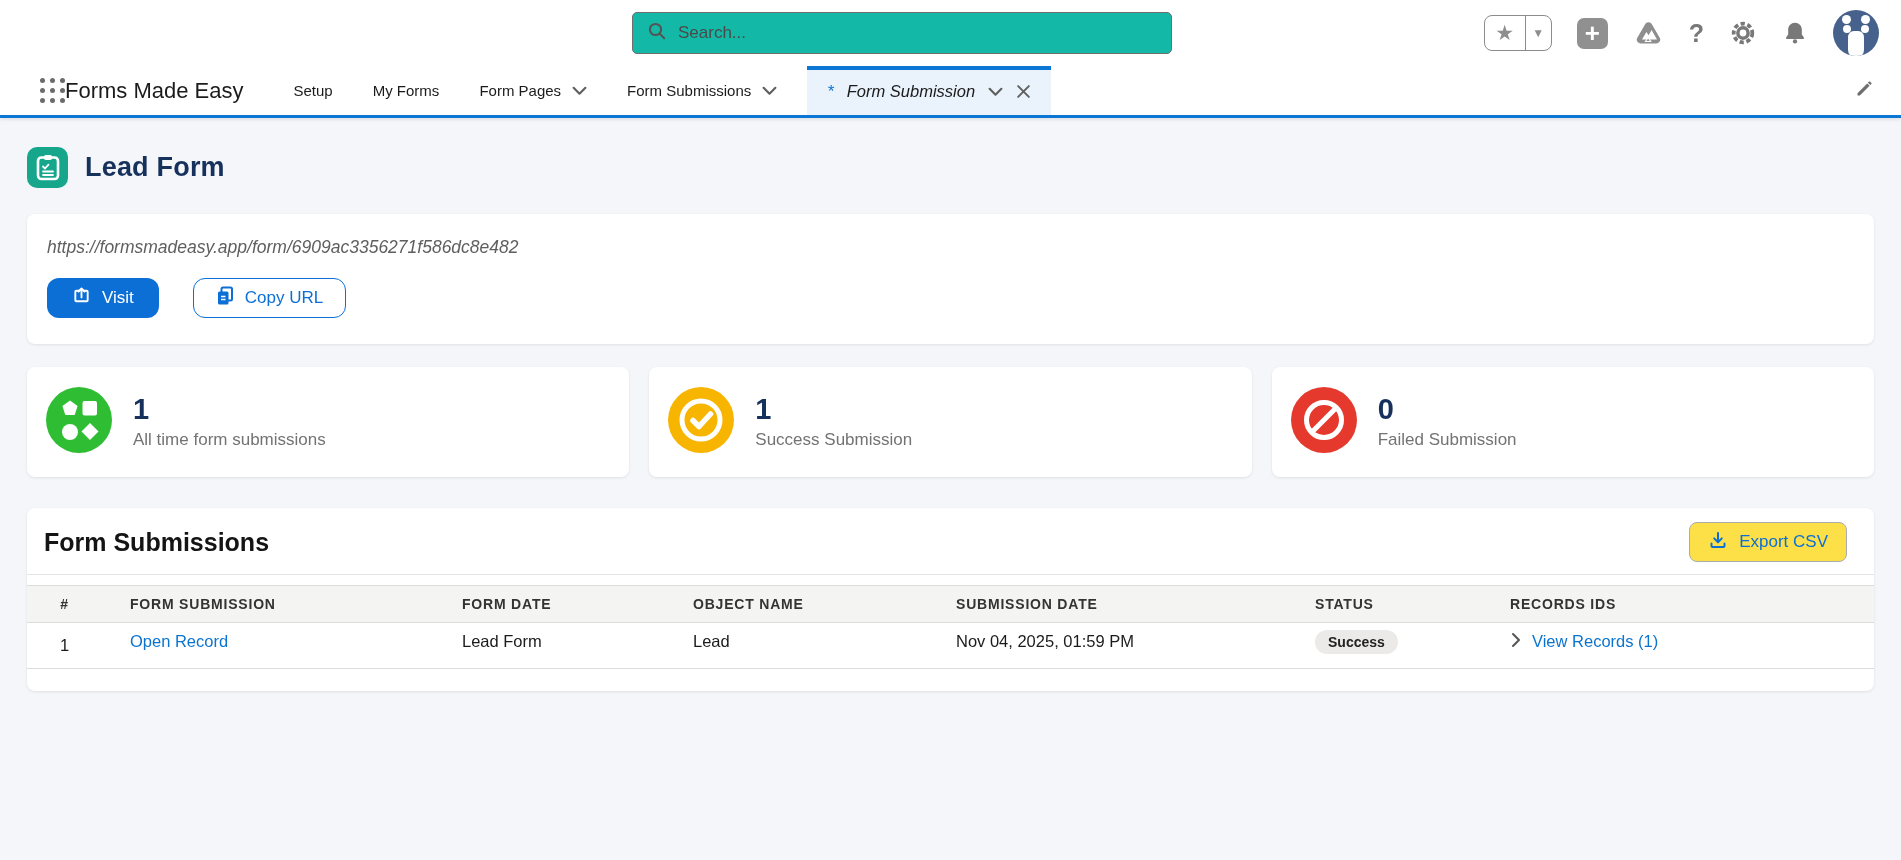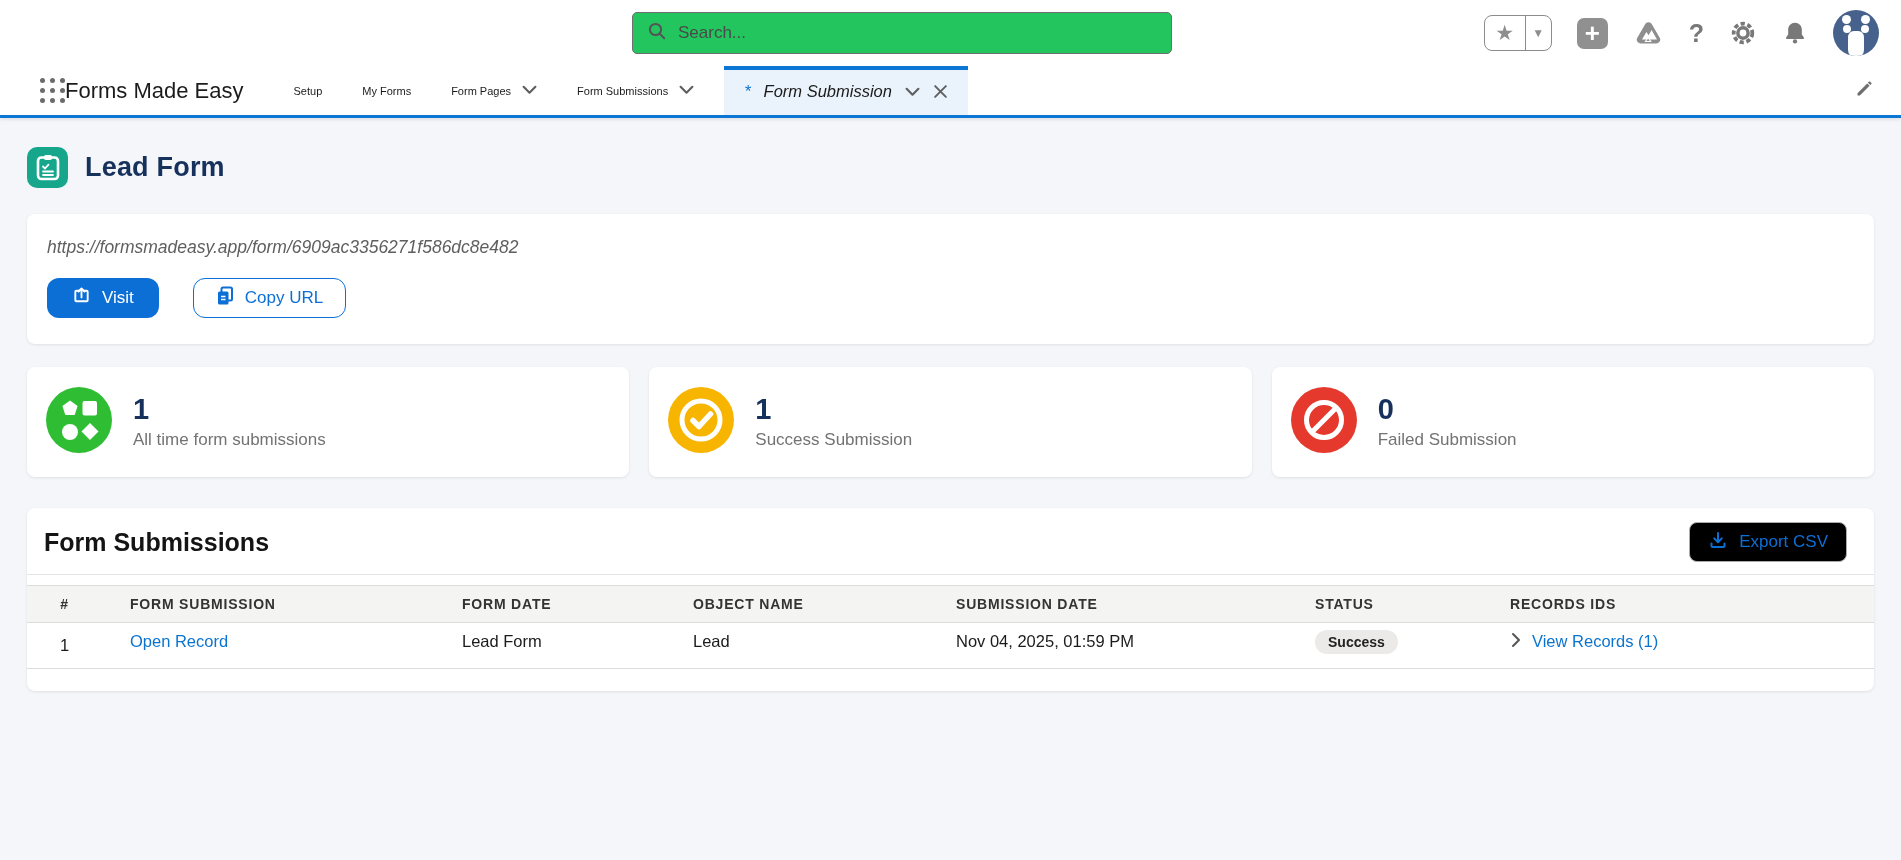--- a/index.html
+++ b/index.html
@@ -11,21 +11,21 @@
   
   .topbar { height:66px; background:#fff; position:relative; display:flex; align-items:center; }
   .logo { display:flex; align-items:center; gap:10px; margin-left:34px; }
   .logo-text-col { display:flex; flex-direction:column; }
   .logo-row1 { display:flex; align-items:baseline; gap:7px; }
   .brand { font-size:27px; font-weight:bold; color:#4273df; letter-spacing:0.2px; }
   .brand-suffix { font-size:20px; color:#2b2b2b; font-weight:400; letter-spacing:0.5px; }
   .tagline { font-size:10.5px; color:#9aa0a6; letter-spacing:2.6px; margin-top:2px; }
   .searchbox {
     position:absolute; left:632px; top:12px; width:540px; height:42px;
-    border:1px solid #6f6f6f; border-radius:5px; background:#22c55e;
+    border:1px solid #6f6f6f; border-radius:5px; background:#14b8a6;
     display:flex; align-items:center; gap:11px; padding:12px 14px;
   }
   .searchbox input { border:none; outline:none; flex:1; font-size:17px; font-family:"Liberation Sans",sans-serif; color:#333; background:transparent; }
   .searchbox input::placeholder { color:#4a4a4a; opacity:1; }
   .util-icons { margin-left:auto; display:flex; align-items:center; gap:25px; margin-right:22px; }
   .fav-split { display:flex; align-items:stretch; border:1px solid #8c8c8c; border-radius:8px; height:36px; overflow:hidden; background:#fff; }
   .fav-star { width:40px; display:flex; align-items:center; justify-content:center; font-size:21px; color:#8e8e8e; cursor:pointer; }
   .fav-caret { width:26px; display:flex; align-items:center; justify-content:center; font-size:12px; color:#8e8e8e; border-left:1px solid #8c8c8c; cursor:pointer; }
   .plus-btn { width:31px; height:31px; background:#909090; border-radius:7px; color:#fff; font-size:26px; font-weight:bold; display:flex; align-items:center; justify-content:center; line-height:1; cursor:pointer; }
   .icon-btn { display:flex; align-items:center; justify-content:center; cursor:pointer; }
@@ -34,21 +34,21 @@
   .avatar .ear { position:absolute; top:5px; width:9px; height:9px; border-radius:50%; background:#fff; }
   .avatar .ear.l { left:9px; } .avatar .ear.r { right:9px; }
   .avatar .eye { position:absolute; top:15px; width:8px; height:8px; border-radius:50%; background:#fff; }
   .avatar .eye.l { left:10px; } .avatar .eye.r { right:10px; }
   .avatar .snout { position:absolute; left:50%; transform:translateX(-50%); top:21px; width:16px; height:27px; background:#fff; border-radius:8px 8px 11px 11px; }
   
   .navbar { height:52px; background:#fff; display:flex; align-items:stretch; border-bottom:3px solid #0b76d3; box-shadow:0 2px 3px rgba(0,0,0,0.08); position:relative; }
   .waffle { display:grid; grid-template-columns:repeat(3,5px); grid-template-rows:repeat(3,5px); gap:5px; align-self:center; margin-left:40px; cursor:pointer; }
   .waffle i { background:#6b6b6b; border-radius:50%; }
   .app-name { font-size:22px; color:#1b1b1b; align-self:center; white-space:nowrap; }
-  .nav-links { display:flex; align-items:center; margin-left:50px; gap:40px; font-size:11px; color:#1b1b1b; }
+  .nav-links { display:flex; align-items:center; margin-left:50px; gap:40px; font-size:15px; color:#1b1b1b; }
   .nav-item { display:flex; align-items:center; gap:11px; cursor:pointer; white-space:nowrap; }
   .tab-active {
     margin-left:30px; display:flex; align-items:center; gap:13px;
     background:#eaf2fb; border-top:4px solid #0b76d3; padding:0 20px 2px 20px;
     font-size:16.5px; cursor:pointer; white-space:nowrap;
   }
   .tab-active .dirty { color:#0b74d1; font-style:italic; }
   .tab-active .tab-label { font-style:italic; color:#1b1b1b; }
   .tab-icon { display:flex; align-items:center; cursor:pointer; }
   .nav-pencil { margin-left:auto; align-self:center; margin-right:26px; cursor:pointer; }
@@ -65,21 +65,21 @@
   .btn-visit { background:#0c6fd6; color:#fff; padding:0 25px; }
   .btn-copy { background:#fff; color:#0c6fd6; border:1px solid #0c6fd6; padding:0 22px; }
   .stats-row { display:flex; gap:20px; margin-top:23px; }
   .stat-card { flex:1; height:110px; display:flex; align-items:center; padding-left:19px; }
   .stat-text { margin-left:21px; }
   .stat-value { font-size:29px; font-weight:bold; color:#16325c; line-height:1.05; }
   .stat-label { font-size:17px; color:#737373; margin-top:5px; }
   .subs-card { margin-top:31px; padding:12px 0 10px 0; }
   .subs-head { display:flex; justify-content:space-between; align-items:center; padding:2px 27px 0 17px; }
   .subs-title { font-size:25px; font-weight:bold; color:#141414; }
-  .btn-export { background:#000000; border:1px solid #ababab; border-radius:8px; color:#0c6fd6; height:40px; padding:0 18px; }
+  .btn-export { background:#fde047; border:1px solid #ababab; border-radius:8px; color:#0c6fd6; height:40px; padding:0 18px; }
   .subs-divider { border:none; border-top:1px solid #e4e4e4; margin-top:12px; }
   table { width:100%; border-collapse:collapse; table-layout:fixed; margin-top:10px; }
   thead th {
     background:#f4f4f3; border-top:1px solid #dcdcdc; border-bottom:1px solid #dcdcdc;
     font-size:14px; font-weight:bold; color:#333; text-align:left;
     padding:10px 8px 10px 28px; letter-spacing:0.8px;
   }
   thead th.c-num { text-align:center; padding:10px 0; }
   tbody td { font-size:16.5px; color:#1b1b1b; padding:5px 8px 13px 28px; border-bottom:1px solid #dcdcdc; }
   tbody td.c-num { text-align:center; padding:13px 0; }

